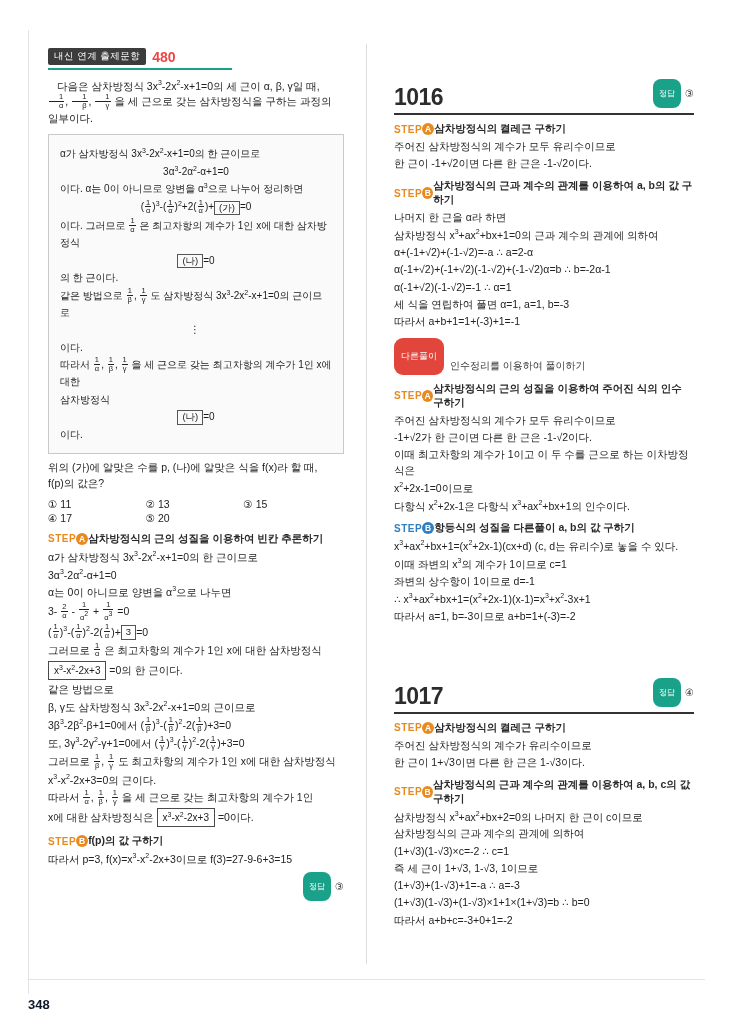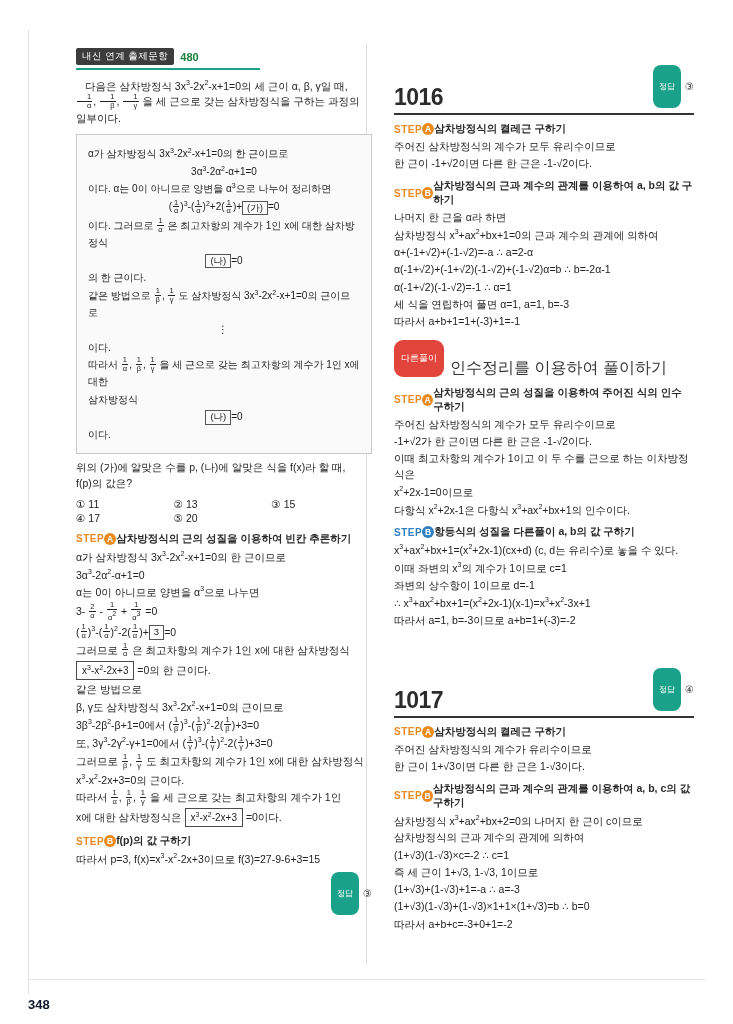--- a/index.html
+++ b/index.html
@@ -10,44 +10,44 @@
   }
   .page{
     position:absolute;inset:0;background:#fff;
   }
   
   .left-rule{position:absolute;left:28px;top:30px;bottom:30px;width:1px;background:#e3e3e3;}
   .mid-rule{position:absolute;left:366px;top:44px;bottom:60px;width:1px;background:#dcdcdc;}
   .bottom-rule{position:absolute;left:28px;right:28px;bottom:44px;height:1px;background:#e3e3e3;}
 
   .col{position:absolute;top:48px;}
-  .col-left{left:76px;width:296px;}
+  .col-left{left:48px;width:296px;}
   .col-right{left:394px;width:300px;}
 
   
   .tagbar{display:flex;align-items:center;gap:6px;border-bottom:2px solid #1aa18a;padding-bottom:3px;width:184px;}
   .tag{background:#3c3c3c;color:#fff;font-size:9.5px;padding:2px 6px;border-radius:2px;letter-spacing:.5px;}
-  .tagnum{color:#15803d;font-weight:bold;font-size:11px;}
+  .tagnum{color:#ef4444;font-weight:bold;font-size:14px;}
 
   .bignum{font-size:23px;font-weight:bold;color:#2c2c2c;letter-spacing:-.5px;margin-top:36px;}
   .numrow{display:flex;align-items:flex-end;justify-content:space-between;border-bottom:2px solid #333;padding-bottom:2px;}
   .answer-pill{display:inline-flex;align-items:center;gap:4px;font-size:9px;margin-bottom:3px;}
-  .answer-pill .lab{background:#1aa18a;color:#fff;border-radius:8px;padding:16px 6px;font-size:8px;}
+  .answer-pill .lab{background:#1aa18a;color:#fff;border-radius:8px;padding:9px 6px;font-size:8px;}
   .answer-pill .val{color:#333;font-size:10px;}
 
   .step{display:flex;align-items:center;margin:7px 0 3px;}
   .step .sl{color:#e98a1f;font-weight:bold;font-size:10px;letter-spacing:.5px;}
   .step .circ{display:inline-block;width:12px;height:12px;border-radius:50%;background:#e98a1f;color:#fff;font-size:8.5px;line-height:12px;text-align:center;font-weight:bold;}
   .step .st{font-weight:bold;font-size:10.5px;color:#2a2a2a;}
   .step.blue .sl{color:#2f7fc1;}
   .step.blue .circ{background:#2f7fc1;}
 
   .altbar{display:flex;align-items:center;gap:6px;margin:8px 0 4px;}
   .altbadge{background:#e2453c;color:#fff;font-size:9px;padding:12px 7px;border-radius:9px;}
-  .altbar .t{font-size:16px;color:#333;margin-top:20px;}
+  .altbar .t{font-size:10px;color:#333;margin-top:20px;}
 
   
   p.t{margin:1.5px 0;font-size:10.5px;line-height:1.5;color:#222;}
   p.t.ind{text-indent:9px;}
   .frac{display:inline-flex;flex-direction:column;vertical-align:middle;text-align:center;font-size:7.5px;line-height:1.05;margin:0 1px;position:relative;top:-1px;}
   .frac .n{padding:0 1px;}
   .frac .d{border-top:1px solid #222;padding:0 1px;}
   .sup{font-size:7px;vertical-align:super;}
   .boxed{border:1px solid #555;padding:0 4px;display:inline-block;font-size:9.5px;line-height:1.35;}
   .eqbox{border:1px solid #4a4a4a;padding:1px 5px;display:inline-block;font-size:10px;}

